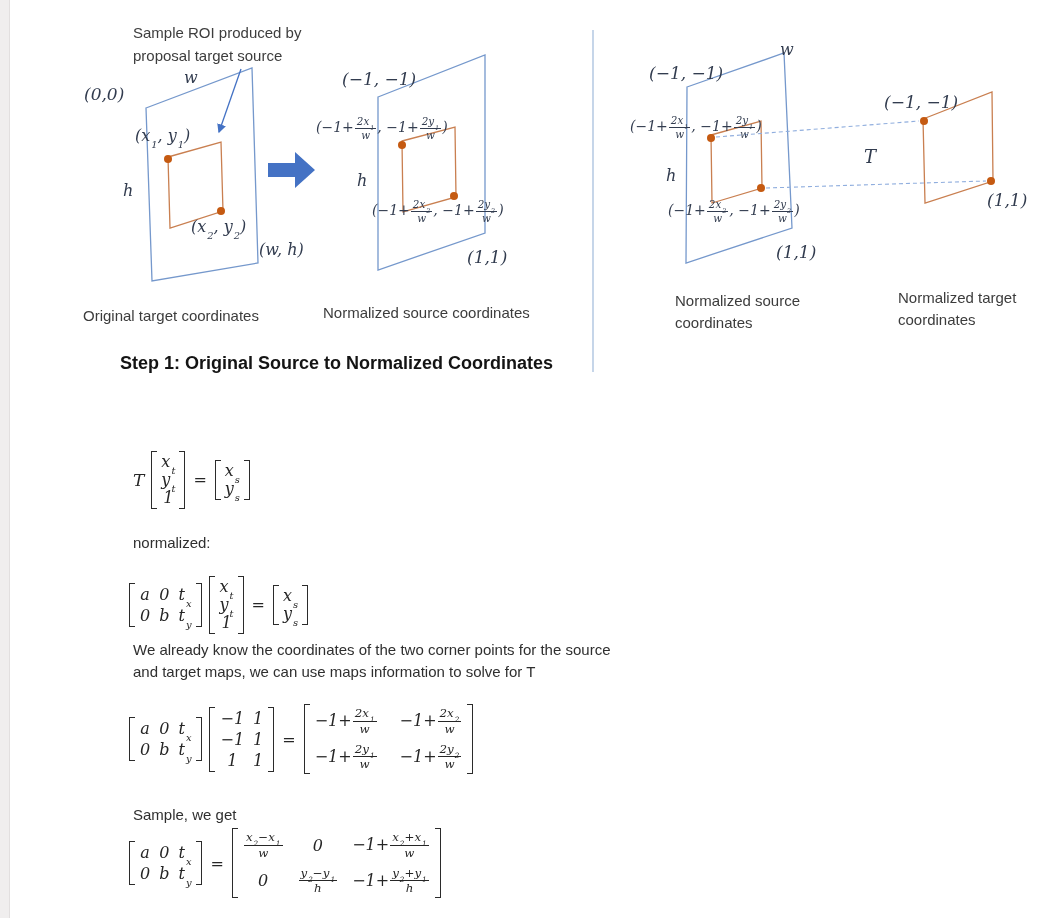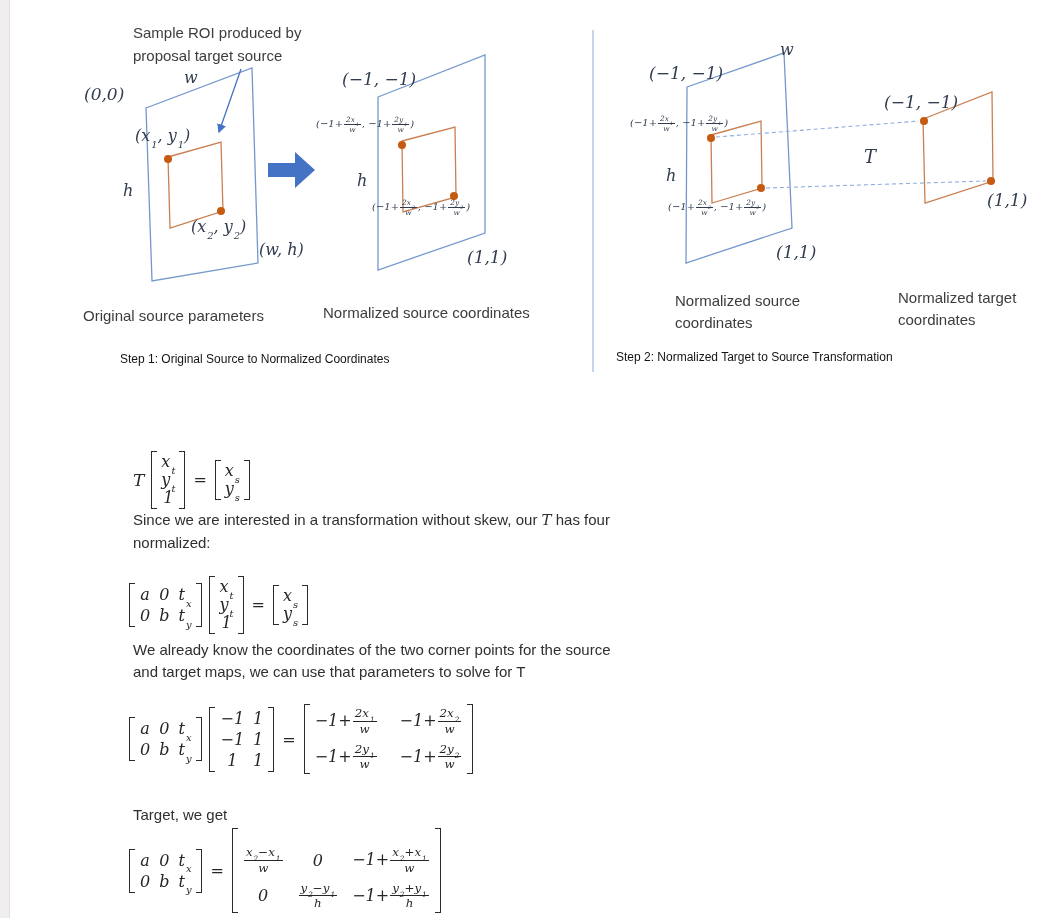--- a/index.html
+++ b/index.html
@@ -5,45 +5,45 @@
   html,body{margin:0;padding:0;background:#fff;}
   #stage{position:relative;width:1062px;height:918px;background:#ffffff;overflow:hidden;
          font-family:"Liberation Sans",sans-serif;}
   .gutter{position:absolute;left:0;top:0;width:9px;height:918px;background:#f0eeee;border-right:1px solid #e2dfdf;}
   svg{position:absolute;left:0;top:0;}
   
   .txt{position:absolute;white-space:nowrap;color:#2f2f2f;font-size:15px;line-height:1.35;}
   .note{color:#3d3d3d;font-size:15px;line-height:1.5;}
   .caption{color:#3c3c3c;font-size:15px;}
   .caption.wrap{white-space:normal;width:170px;line-height:1.45;}
-  .steptitle{font-weight:normal;color:#141414;font-size:12px;}
+  .steptitle{font-weight:bold;color:#141414;font-size:18px;}
   
   .dlabel{position:absolute;white-space:nowrap;color:#323c4f;
           font-family:"DejaVu Serif",serif;font-style:italic;font-size:16px;line-height:1.1;}
-  .dlabel.small{font-size:10px;}
+  .dlabel.small{font-size:14px;}
   .dlabel sub, .eq sub{font-size:0.62em;font-style:inherit;line-height:0;position:relative;top:0.25em;margin-left:1px;}
   .frac{display:inline-flex;flex-direction:column;align-items:center;vertical-align:middle;margin:0 1px;}
   .frac .fn{border-bottom:1.2px solid currentColor;padding:0 2px;font-size:0.74em;line-height:1.25;}
   .frac .fd{padding:0 2px;font-size:0.74em;line-height:1.25;}
   
   .eq{position:absolute;display:flex;align-items:center;gap:7px;color:#262626;
       font-family:"DejaVu Serif",serif;font-style:italic;font-size:16px;white-space:nowrap;}
   .eq .eqs{font-style:normal;padding:0 1px;}
   .eq .tsym{font-size:17px;}
   .mat{display:inline-flex;align-items:stretch;text-align:right;}
   .mat .br{width:5px;flex:none;}
   .mat .br.l{border:1.5px solid #2b2b2b;border-right:none;}
   .mat .br.r{border:1.5px solid #2b2b2b;border-left:none;}
   .mat .col{display:flex;flex-direction:column;align-items:center;justify-content:center;padding:2px 4px;}
   .mat .col .cell{line-height:1.12;}
   .mat .grid{display:grid;align-items:center;justify-items:center;padding:2px 5px;}
   .g2{grid-template-columns:auto auto;column-gap:9px;row-gap:2px;}
   .g3{grid-template-columns:auto auto auto;column-gap:9px;row-gap:2px;}
   .g2w{grid-template-columns:auto auto;column-gap:22px;row-gap:5px;}
-  .g3w{grid-template-columns:auto auto auto;column-gap:14px;row-gap:5px;margin-top:15px;}
+  .g3w{grid-template-columns:auto auto auto;column-gap:14px;row-gap:5px;}
   .mv{font-family:"DejaVu Serif",serif;font-style:italic;}
 </style>
 </head>
 <body>
 
 <div id="stage">
   <div class="gutter"></div>
 
   <svg width="1062" height="385" viewBox="0 0 1062 385">
     <defs>
@@ -102,21 +102,21 @@
   <div class="dlabel" style="left:357px;top:172px">h</div>
   <div class="dlabel small" style="left:372px;top:198px">(−1+<span class="frac">
         <span class="fn">2x<sub>2</sub></span>
         <span class="fd">w</span>
       </span>, −1+<span class="frac">
         <span class="fn">2y<sub>2</sub></span>
         <span class="fd">w</span>
       </span>)</div>
   <div class="dlabel" style="left:467px;top:248px;font-size:17px">(1,1)</div>
 
-  <div class="txt caption" style="left:83px;top:306px">Original source parameters</div>
+  <div class="txt caption" style="left:83px;top:306px">Original target coordinates</div>
   <div class="txt caption" style="left:323px;top:303px">Normalized source coordinates</div>
   <div class="txt steptitle" style="left:120px;top:351px">Step 1: Original Source to Normalized Coordinates</div>
 
   <div class="dlabel" style="left:649px;top:64px;font-size:17px">(−1, −1)</div>
   <div class="dlabel" style="left:780px;top:41px">w</div>
   <div class="dlabel small" style="left:630px;top:114px">(−1+<span class="frac">
         <span class="fn">2x<sub>1</sub></span>
         <span class="fd">w</span>
       </span>, −1+<span class="frac">
         <span class="fn">2y<sub>1</sub></span>
@@ -130,21 +130,20 @@
         <span class="fn">2y<sub>2</sub></span>
         <span class="fd">w</span>
       </span>)</div>
   <div class="dlabel" style="left:776px;top:243px;font-size:17px">(1,1)</div>
   <div class="dlabel" style="left:864px;top:147px;font-size:18px">T</div>
   <div class="dlabel" style="left:884px;top:93px;font-size:17px">(−1, −1)</div>
   <div class="dlabel" style="left:987px;top:191px;font-size:17px">(1,1)</div>
 
   <div class="txt caption wrap" style="left:675px;top:290px">Normalized source coordinates</div>
   <div class="txt caption wrap" style="left:898px;top:287px">Normalized target coordinates</div>
-  <div class="txt steptitle" style="left:616px;top:349px">Step 2: Normalized Target to Source Transformation</div>
 
 
   <div class="eq" style="left:133px;top:451px">
     <span class="tsym">T</span>
     <span class="mat">
       <span class="br l"></span>
       <span class="col">
         <span class="cell">x<sub>t</sub></span>
         <span class="cell">y<sub>t</sub></span>
         <span class="cell">1</span>
@@ -155,21 +154,20 @@
     <span class="mat">
       <span class="br l"></span>
       <span class="col">
         <span class="cell">x<sub>s</sub></span>
         <span class="cell">y<sub>s</sub></span>
       </span>
       <span class="br r"></span>
     </span>
   </div>
 
-  <div class="txt" style="left:133px;top:510px">Since we are interested in a transformation without skew, our <i class="mv">T</i> has four</div>
   <div class="txt" style="left:133px;top:533px">normalized:</div>
 
   <div class="eq" style="left:129px;top:576px">
     <span class="mat">
       <span class="br l"></span>
       <span class="grid g3">
         <span>a</span>
           <span>0</span>
           <span>t<sub>x</sub></span>
         <span>0</span>
@@ -192,21 +190,21 @@
       <span class="br l"></span>
       <span class="col">
         <span class="cell">x<sub>s</sub></span>
         <span class="cell">y<sub>s</sub></span>
       </span>
       <span class="br r"></span>
     </span>
   </div>
 
   <div class="txt" style="left:133px;top:640px">We already know the coordinates of the two corner points for the source</div>
-  <div class="txt" style="left:133px;top:662px">and target maps, we can use that parameters to solve for T</div>
+  <div class="txt" style="left:133px;top:662px">and target maps, we can use maps information to solve for T</div>
 
   <div class="eq" style="left:129px;top:704px">
     <span class="mat">
       <span class="br l"></span>
       <span class="grid g3">
         <span>a</span>
           <span>0</span>
           <span>t<sub>x</sub></span>
         <span>0</span>
           <span>b</span>
@@ -244,21 +242,21 @@
             </span></span>
           <span>−1+<span class="frac">
               <span class="fn">2y<sub>2</sub></span>
               <span class="fd">w</span>
             </span></span>
       </span>
       <span class="br r"></span>
     </span>
   </div>
 
-  <div class="txt" style="left:133px;top:805px">Target, we get</div>
+  <div class="txt" style="left:133px;top:805px">Sample, we get</div>
 
   <div class="eq" style="left:129px;top:828px">
     <span class="mat">
       <span class="br l"></span>
       <span class="grid g3">
         <span>a</span>
           <span>0</span>
           <span>t<sub>x</sub></span>
         <span>0</span>
           <span>b</span>

